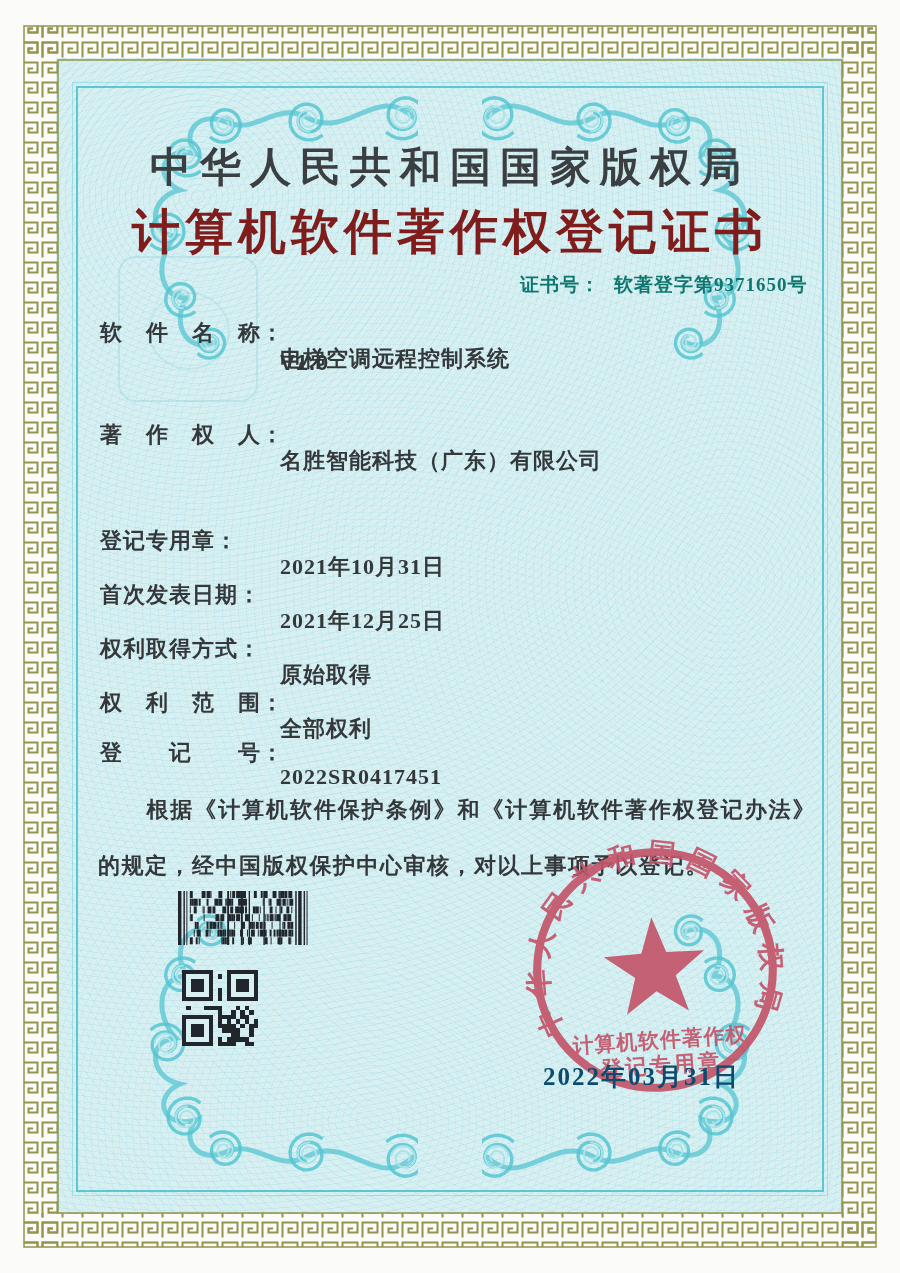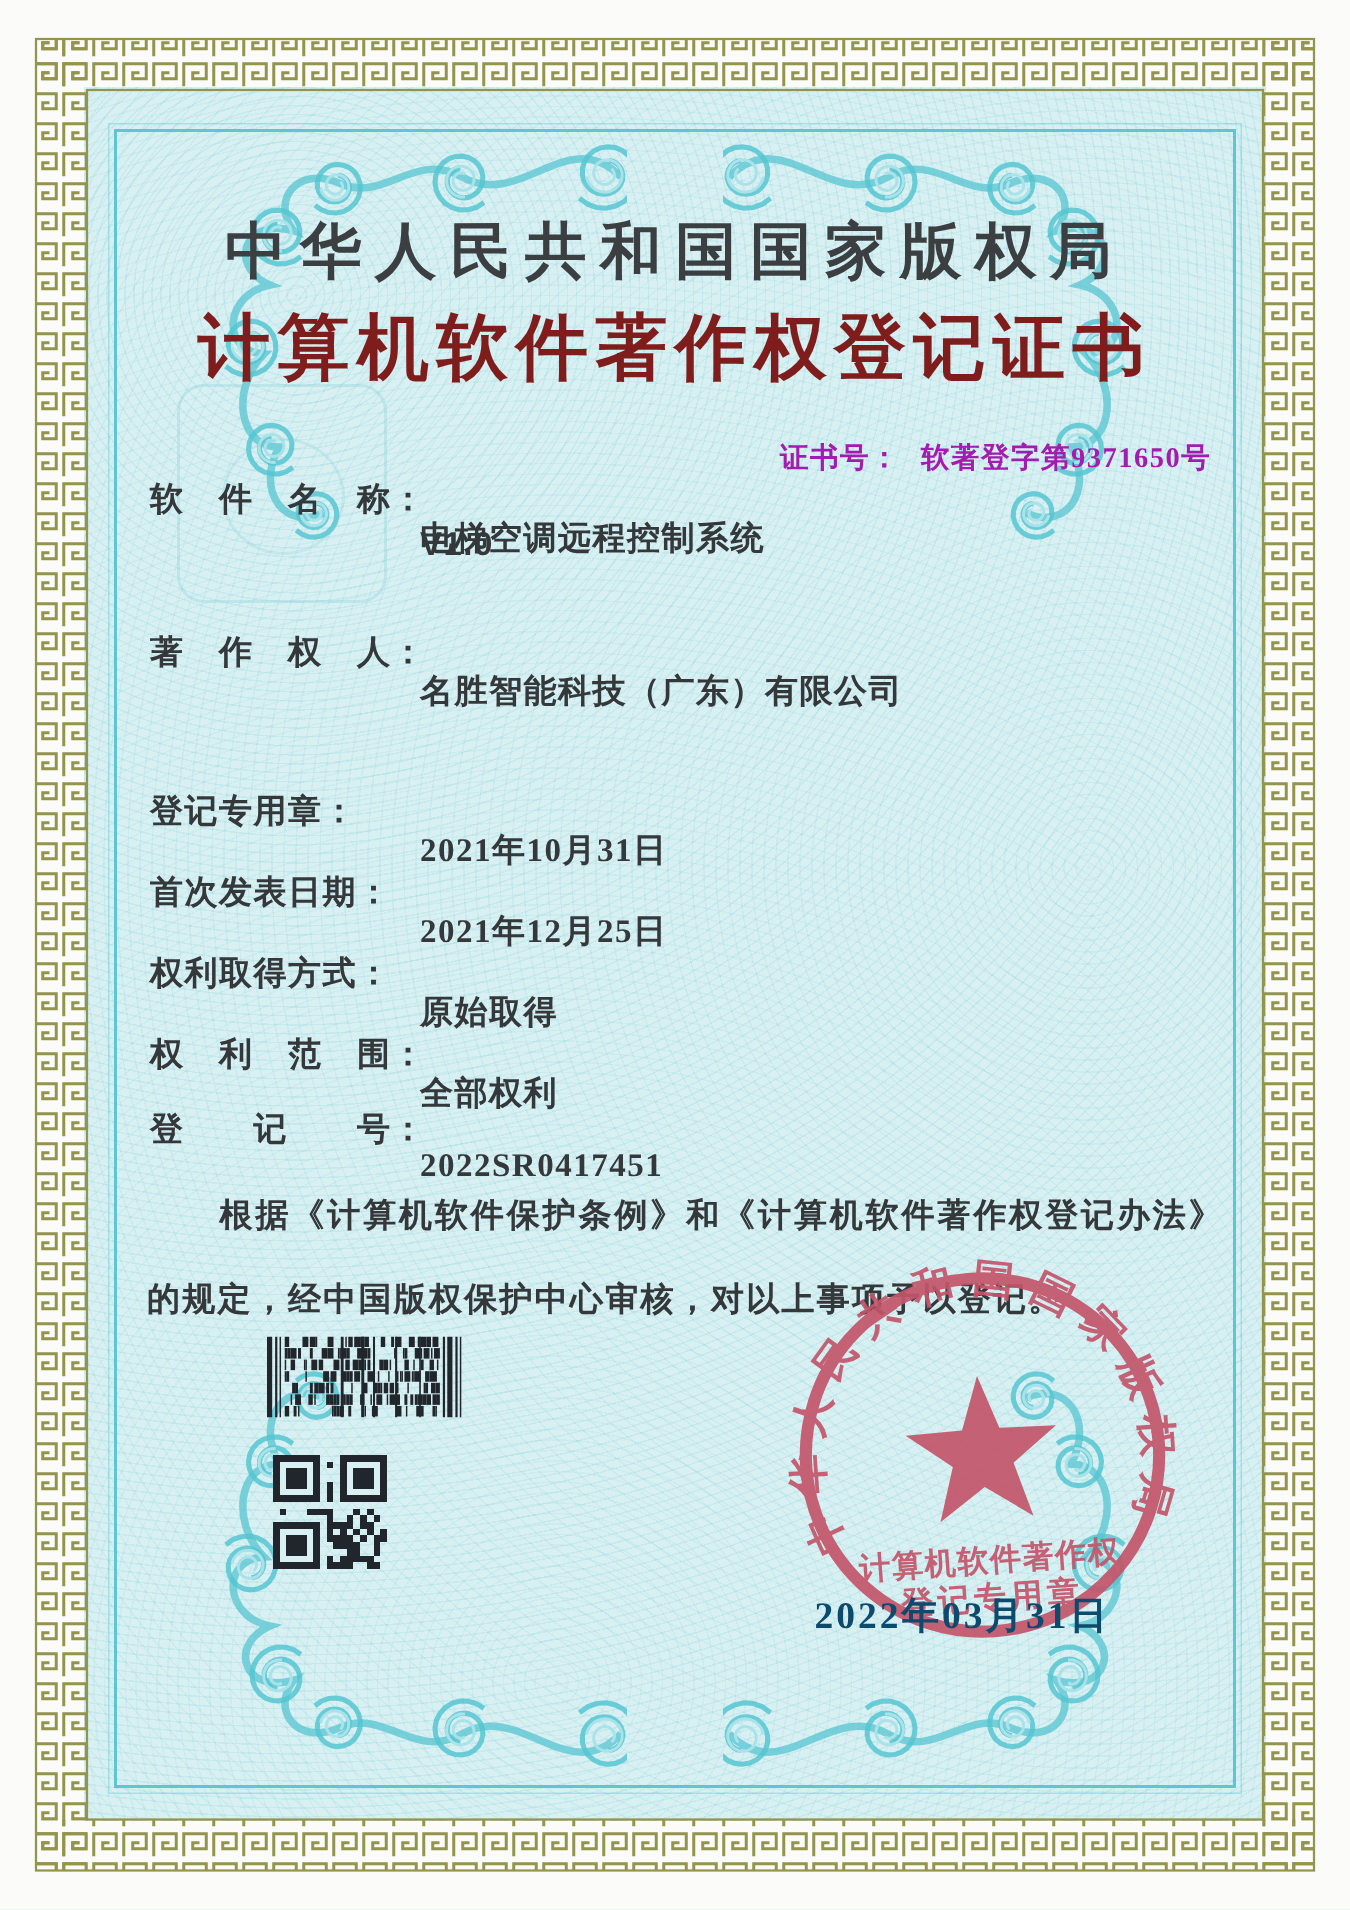--- a/index.html
+++ b/index.html
@@ -39,21 +39,21 @@
   .authority{
     position:absolute;top:140px;left:0;width:100%;text-align:center;
     font-size:41px;font-weight:700;letter-spacing:9px;color:#3b3f42;white-space:nowrap;
   }
   .cert-title{
     position:absolute;top:200px;left:0;width:100%;text-align:center;
     font-size:48px;font-weight:700;letter-spacing:5px;color:#7f1d1d;white-space:nowrap;
   }
   .cert-no{
     position:absolute;top:272px;left:520px;font-size:19px;font-weight:700;
-    letter-spacing:1px;white-space:nowrap;color:#a21caf;margin-top:20px;
+    letter-spacing:1px;white-space:nowrap;color:#0f766e;
   }
   .cert-no .v{margin-left:14px;}
   .row{position:absolute;left:100px;width:720px;font-size:22px;font-weight:700;letter-spacing:1px;color:#34383b;}
   .row .label{position:absolute;left:0;top:2px;white-space:nowrap;}
   .row .value{position:absolute;left:180px;top:0;white-space:nowrap;margin-top:28px;}
   .row .value2{position:absolute;left:180px;top:34px;white-space:nowrap;font-family:Liberation Sans, sans-serif;}
   .statement{
     position:absolute;left:98px;top:782px;width:718px;
     font-size:22px;font-weight:700;line-height:56px;letter-spacing:1.5px;
     text-indent:2.2em;color:#34383b;text-align:justify;

